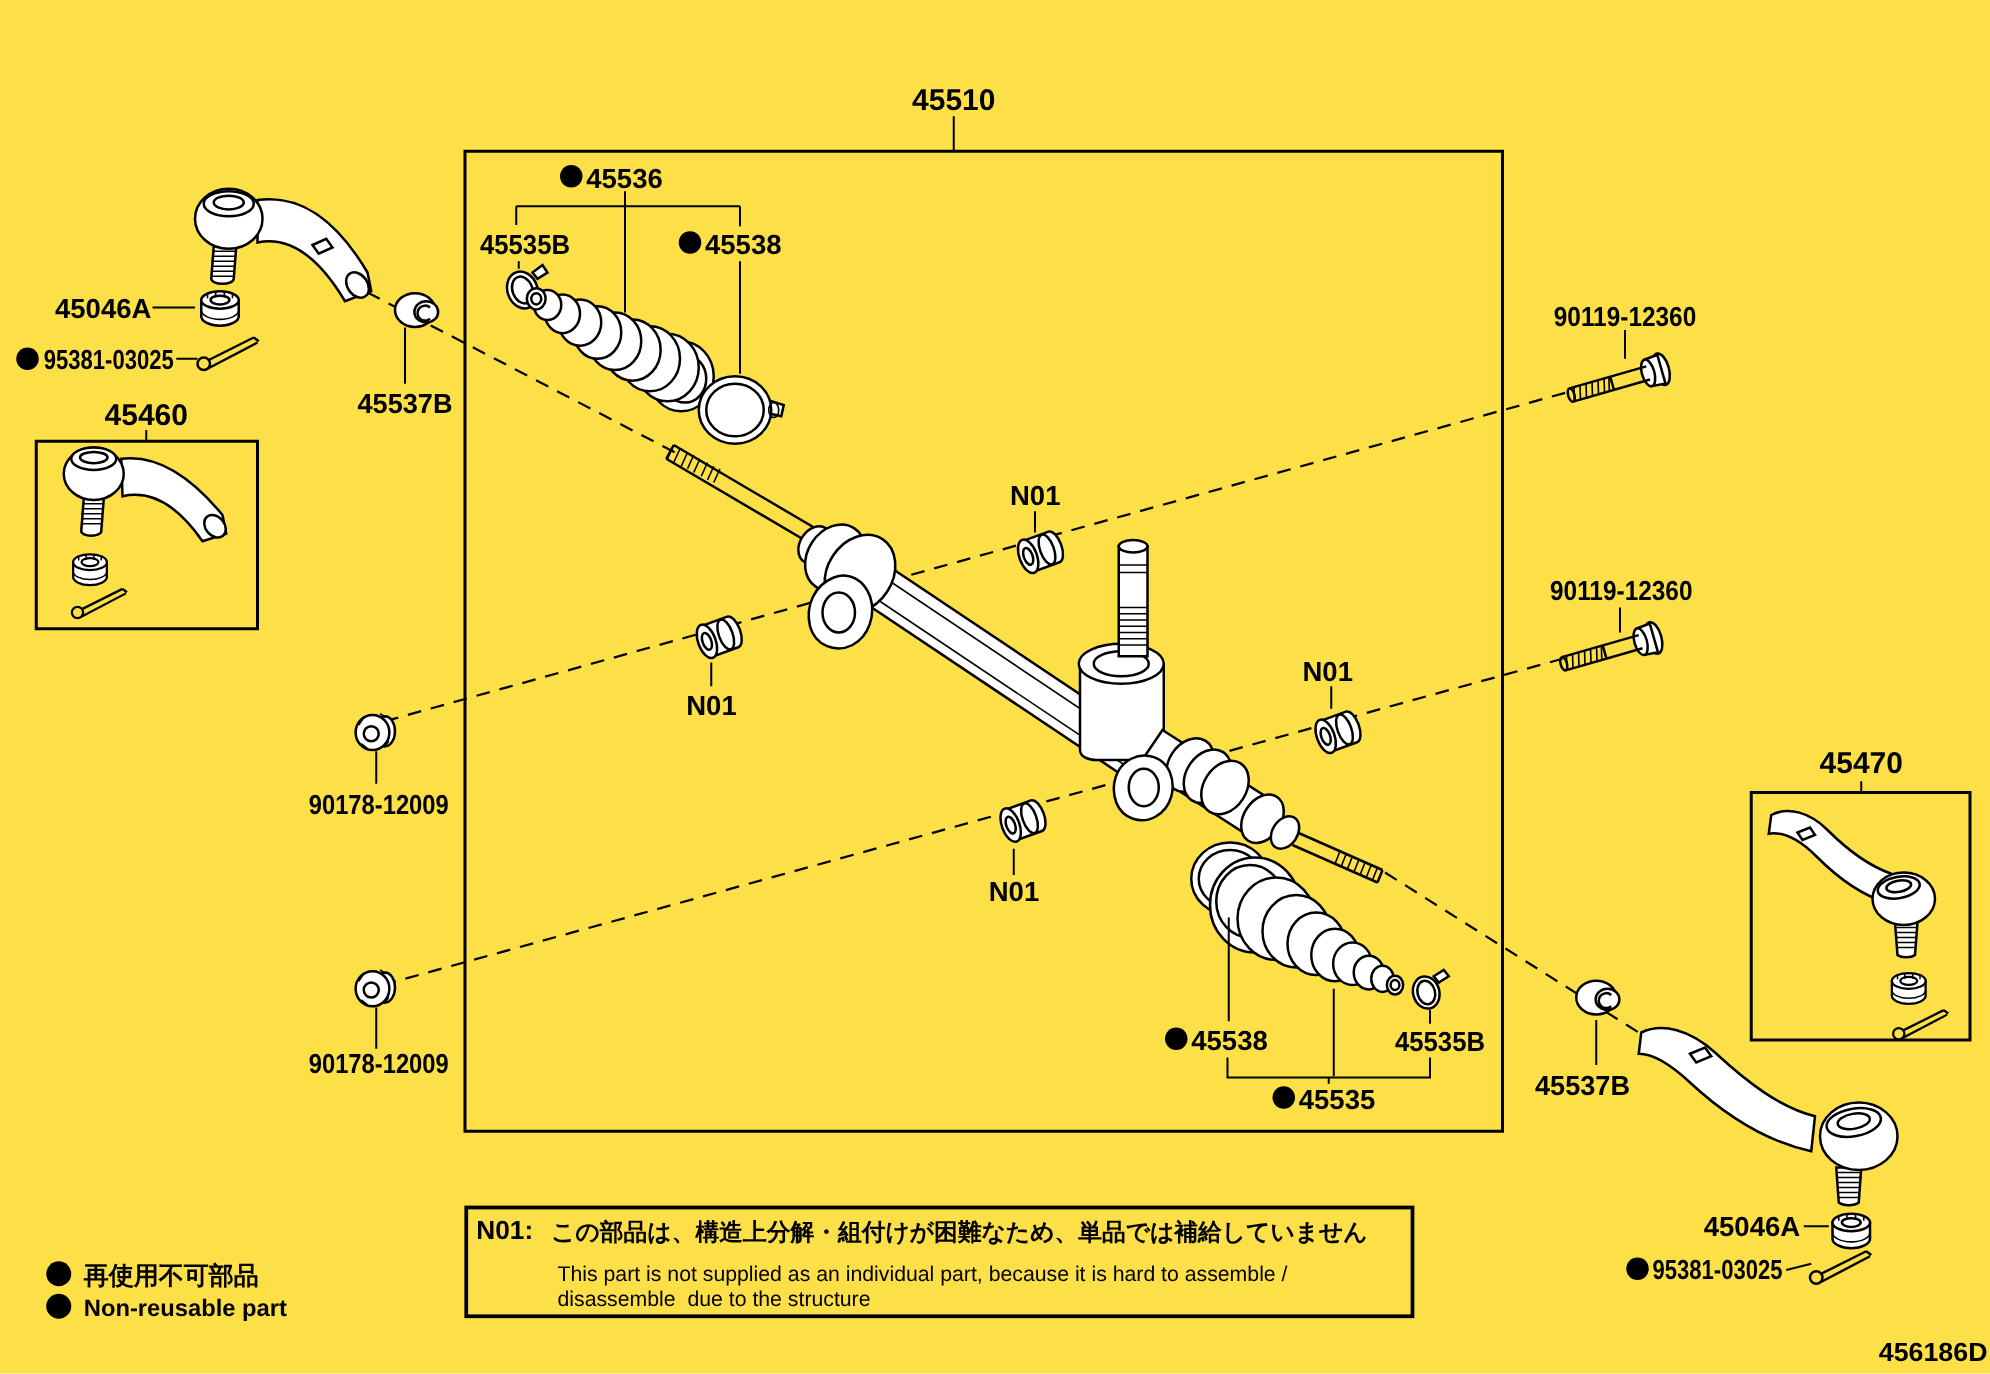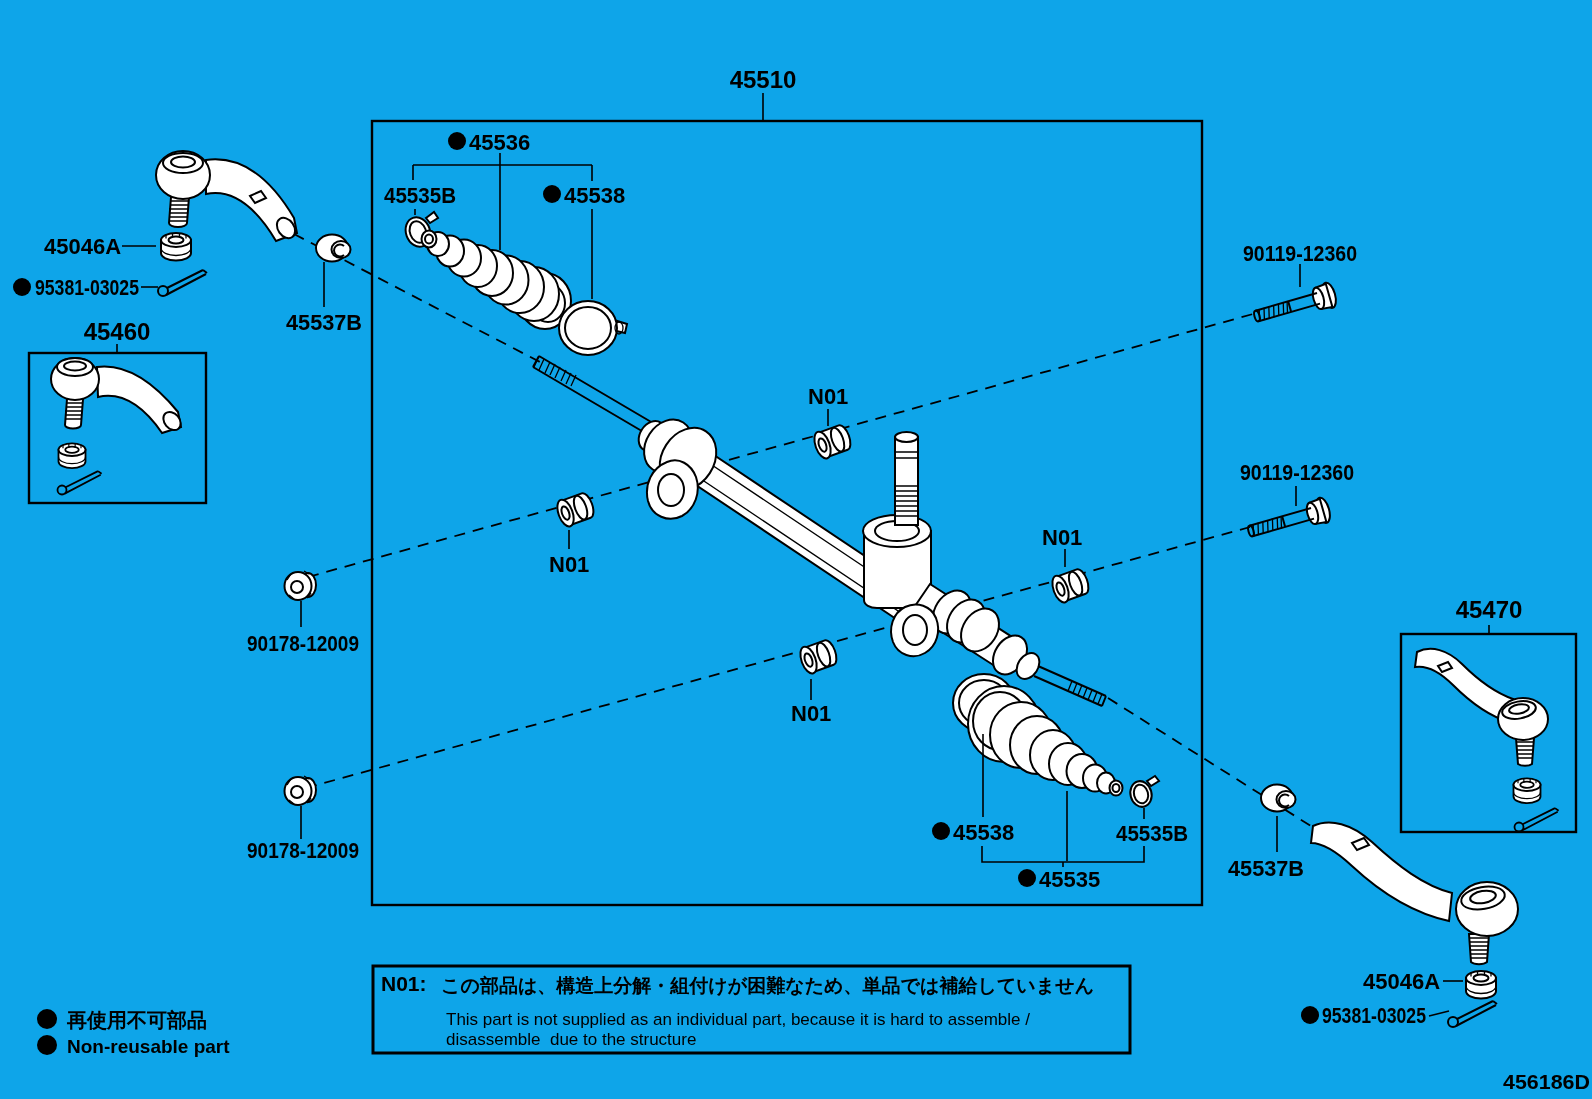--- a/index.html
+++ b/index.html
@@ -1,16 +1,16 @@
 <!DOCTYPE html>
 <html><head>
 <meta charset="utf-8">
 <style>
   html,body{margin:0;padding:0;background:#ffffff;}
-  .page{width:1592px;height:1099px;position:relative;background:#0ea5e9;overflow:hidden;}
+  .page{width:1592px;height:1099px;position:relative;background:#fde047;overflow:hidden;}
   svg text{font-family:"Liberation Sans","DejaVu Sans",sans-serif;font-weight:bold;fill:#000;}
   .lbl{font-size:22px;}
   .lbl24{font-size:24px;}
   .note-ref{font-size:21px;}
   .note-jp{font-size:19px;}
   .note-en{font-size:17px;font-weight:normal;white-space:pre;}
   .legend-jp{font-size:20px;}
   .legend-en{font-size:19px;}
   .code{font-size:21px;}
   .ln{stroke:#000;stroke-width:1.6;fill:none;}

